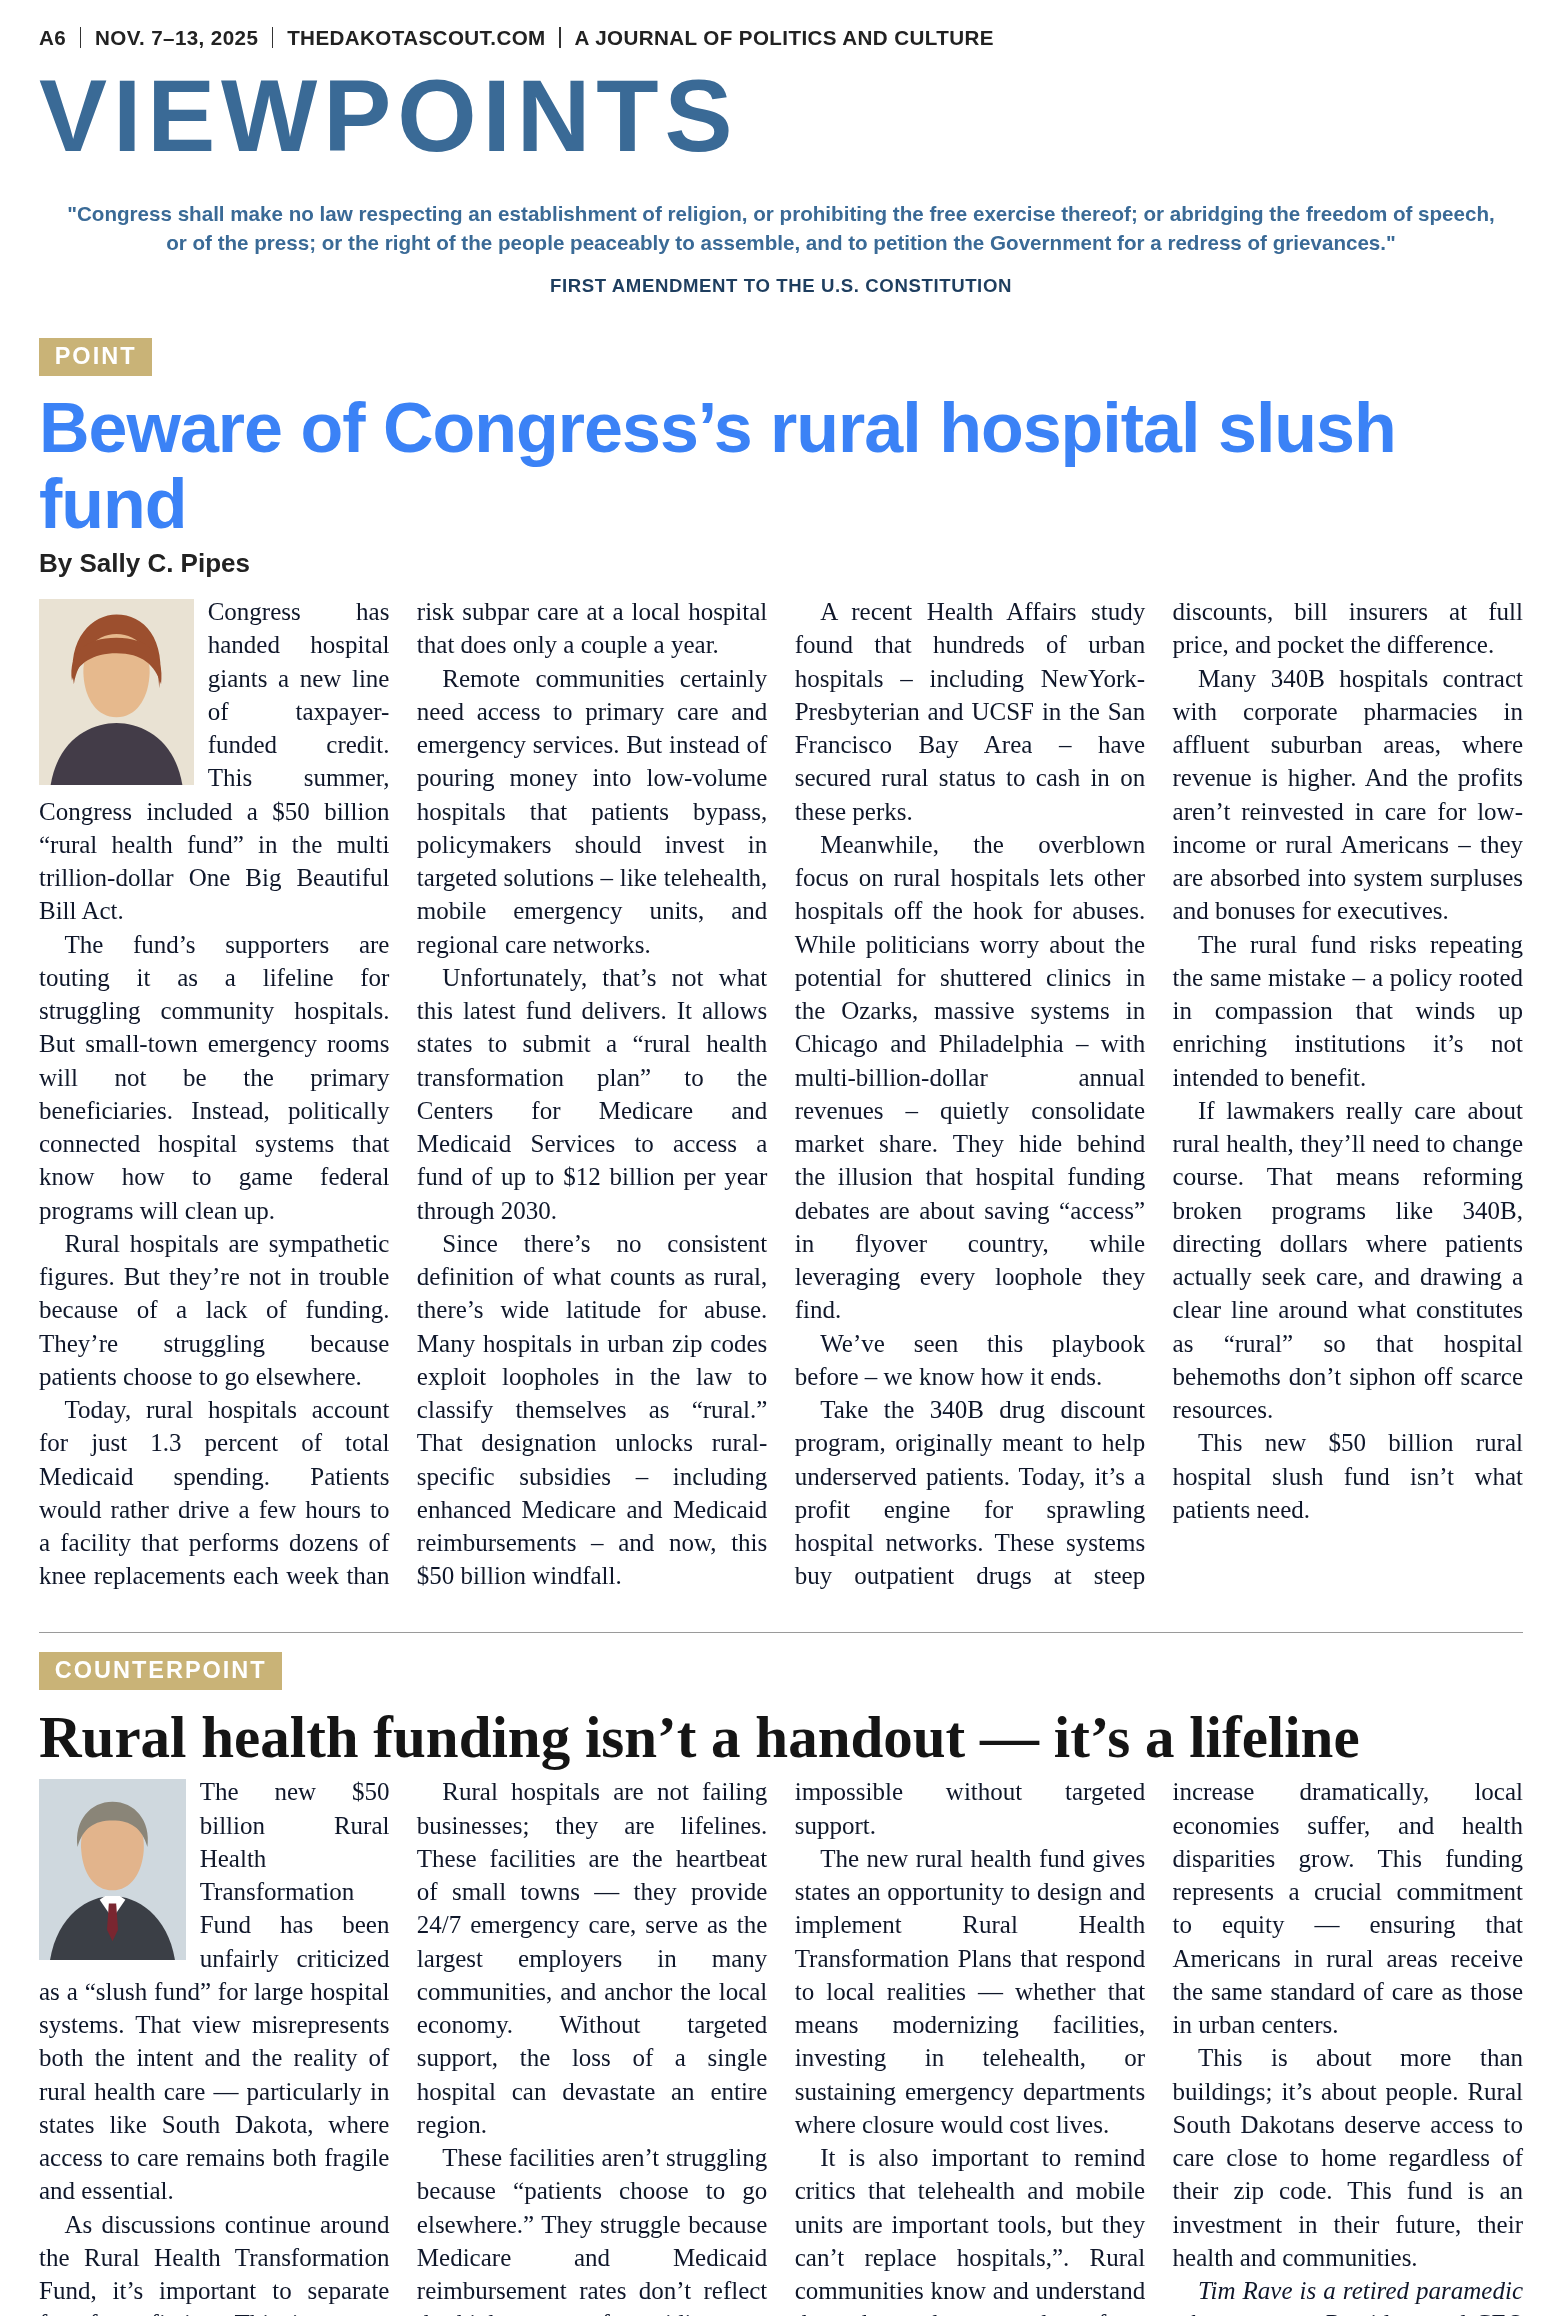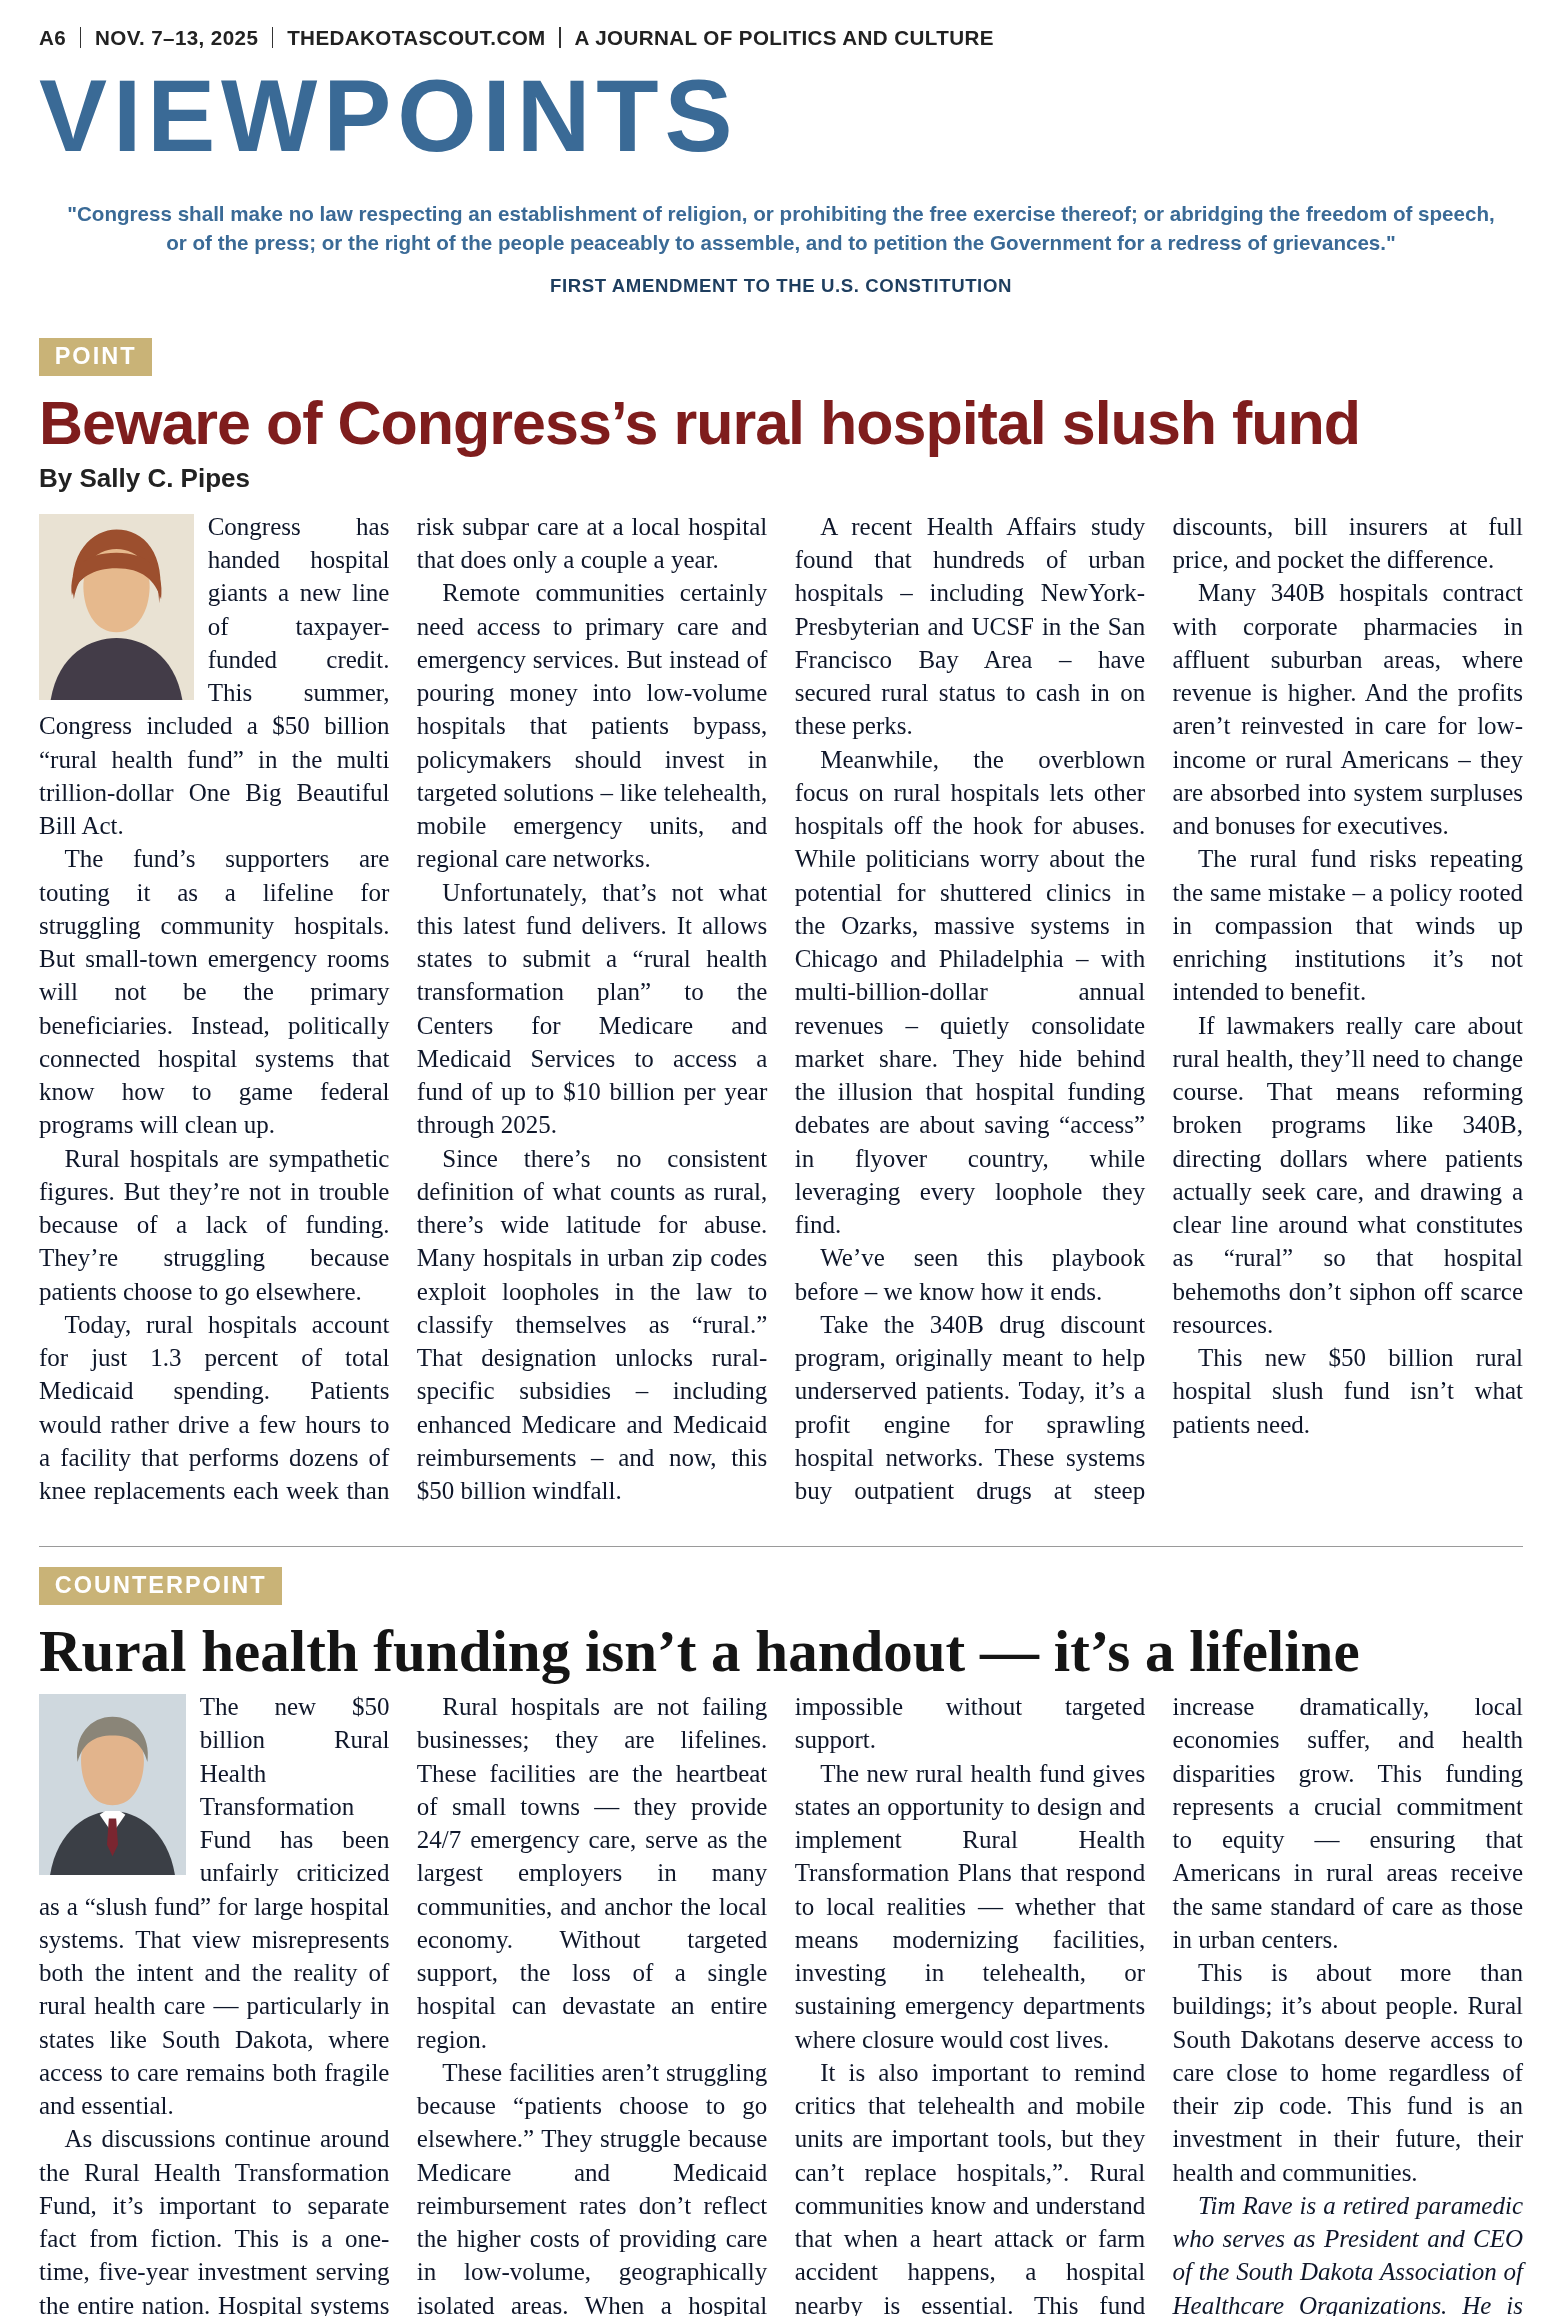--- a/index.html
+++ b/index.html
@@ -16,21 +16,21 @@
   .topbar{display:flex;align-items:center;gap:13.7px;font-family:"Liberation Sans",sans-serif;font-weight:bold;font-size:20.6px;letter-spacing:0.4px;color:#222;}
   .topbar .sep{width:1.5px;height:21.6px;background:#333;}
 
   .section-title{margin:13.7px 0 3.9px 0;font-family:"Liberation Sans",sans-serif;font-weight:bold;font-size:102px;line-height:1.05;letter-spacing:5.9px;color:var(--accent);}
 
   .quote{margin:25.5px auto 0 auto;max-width:1451px;text-align:center;font-family:"Liberation Sans",sans-serif;font-weight:bold;font-size:20.6px;line-height:1.4;color:var(--accent);}
   .attr{margin:17.6px auto 0 auto;text-align:center;font-family:"Liberation Sans",sans-serif;font-weight:bold;font-size:18.6px;letter-spacing:0.6px;color:var(--navy);}
 
   .article{margin-top:41px;}
   .kicker{display:inline-block;background:var(--tan);color:#ffffff;font-family:"Liberation Sans",sans-serif;font-weight:bold;font-size:23.5px;letter-spacing:2px;padding:4.9px 15.7px 5.9px 15.7px;}
-  .headline-sans{margin:15.7px 0 5.9px 0;font-family:"Liberation Sans",sans-serif;font-weight:bold;font-size:61px;line-height:1.08;letter-spacing:-1px;color:#7f1d1d;}
+  .headline-sans{margin:15.7px 0 5.9px 0;font-family:"Liberation Sans",sans-serif;font-weight:bold;font-size:70px;line-height:1.08;letter-spacing:-1px;color:#3b82f6;}
   .headline-serif{margin:15.7px 0 5.9px 0;font-family:"Liberation Serif",serif;font-weight:bold;font-size:59px;line-height:1.08;color:#151515;}
   .byline{margin:5.9px 0 15.7px 0;font-family:"Liberation Sans",sans-serif;font-weight:bold;font-size:26px;color:#222;}
 
   .cols{column-count:4;column-gap:27.4px;text-align:justify;font-size:25px;line-height:1.33;color:#0f172a;}
   .paras p{margin:0;text-indent:25.5px;}
   .paras p:first-of-type{text-indent:0;}
   .bio{margin:0;text-indent:25.5px;font-style:italic;}
 
   .photo{float:left;margin:3.9px 13.7px 5.9px 0;line-height:0;}
   .photo svg{display:block;}
@@ -76,21 +76,21 @@
             <path d="M40 18 C52 18 58 28 57 40 C56 52 50 61 40 61 C30 61 24 52 23 40 C22 28 28 18 40 18 Z" fill="#e6b98d"></path>
             <path d="M17 42 C15 28 24 20 40 20 C56 20 65 28 63 44 C60 34 53 28 40 28 C28 28 20 33 17 42 Z" fill="#9c4f2e"></path>
             <path d="M6 96 C10 72 27 64 40 64 C53 64 70 72 74 96 Z" fill="#433c48"></path>
           </svg>
         </div>
       <p>Congress has handed hospital giants a new line of taxpayer-funded credit. This summer, Congress included a $50 billion “rural health fund” in the multi trillion-dollar One Big Beautiful Bill Act.</p>
           <p>The fund’s supporters are touting it as a lifeline for struggling community hospitals. But small-town emergency rooms will not be the primary beneficiaries. Instead, politically connected hospital systems that know how to game federal programs will clean up.</p>
           <p>Rural hospitals are sympathetic figures. But they’re not in trouble because of a lack of funding. They’re struggling because patients choose to go elsewhere.</p>
           <p>Today, rural hospitals account for just 1.3 percent of total Medicaid spending. Patients would rather drive a few hours to a facility that performs dozens of knee replacements each week than risk subpar care at a local hospital that does only a couple a year.</p>
           <p>Remote communities certainly need access to primary care and emergency services. But instead of pouring money into low-volume hospitals that patients bypass, policymakers should invest in targeted solutions – like telehealth, mobile emergency units, and regional care networks.</p>
-          <p>Unfortunately, that’s not what this latest fund delivers. It allows states to submit a “rural health transformation plan” to the Centers for Medicare and Medicaid Services to access a fund of up to $10 billion per year through 2025.</p>
+          <p>Unfortunately, that’s not what this latest fund delivers. It allows states to submit a “rural health transformation plan” to the Centers for Medicare and Medicaid Services to access a fund of up to $12 billion per year through 2030.</p>
           <p>Since there’s no consistent definition of what counts as rural, there’s wide latitude for abuse. Many hospitals in urban zip codes exploit loopholes in the law to classify themselves as “rural.” That designation unlocks rural-specific subsidies – including enhanced Medicare and Medicaid reimbursements – and now, this $50 billion windfall.</p>
           <p>A recent Health Affairs study found that hundreds of urban hospitals – including NewYork-Presbyterian and UCSF in the San Francisco Bay Area – have secured rural status to cash in on these perks.</p>
           <p>Meanwhile, the overblown focus on rural hospitals lets other hospitals off the hook for abuses. While politicians worry about the potential for shuttered clinics in the Ozarks, massive systems in Chicago and Philadelphia – with multi-billion-dollar annual revenues – quietly consolidate market share. They hide behind the illusion that hospital funding debates are about saving “access” in flyover country, while leveraging every loophole they find.</p>
           <p>We’ve seen this playbook before – we know how it ends.</p>
           <p>Take the 340B drug discount program, originally meant to help underserved patients. Today, it’s a profit engine for sprawling hospital networks. These systems buy outpatient drugs at steep discounts, bill insurers at full price, and pocket the difference.</p>
           <p>Many 340B hospitals contract with corporate pharmacies in affluent suburban areas, where revenue is higher. And the profits aren’t reinvested in care for low-income or rural Americans – they are absorbed into system surpluses and bonuses for executives.</p>
           <p>The rural fund risks repeating the same mistake – a policy rooted in compassion that winds up enriching institutions it’s not intended to benefit.</p>
           <p>If lawmakers really care about rural health, they’ll need to change course. That means reforming broken programs like 340B, directing dollars where patients actually seek care, and drawing a clear line around what constitutes as “rural” so that hospital behemoths don’t siphon off scarce resources.</p>
           <p>This new $50 billion rural hospital slush fund isn’t what patients need.</p>
         </div>

